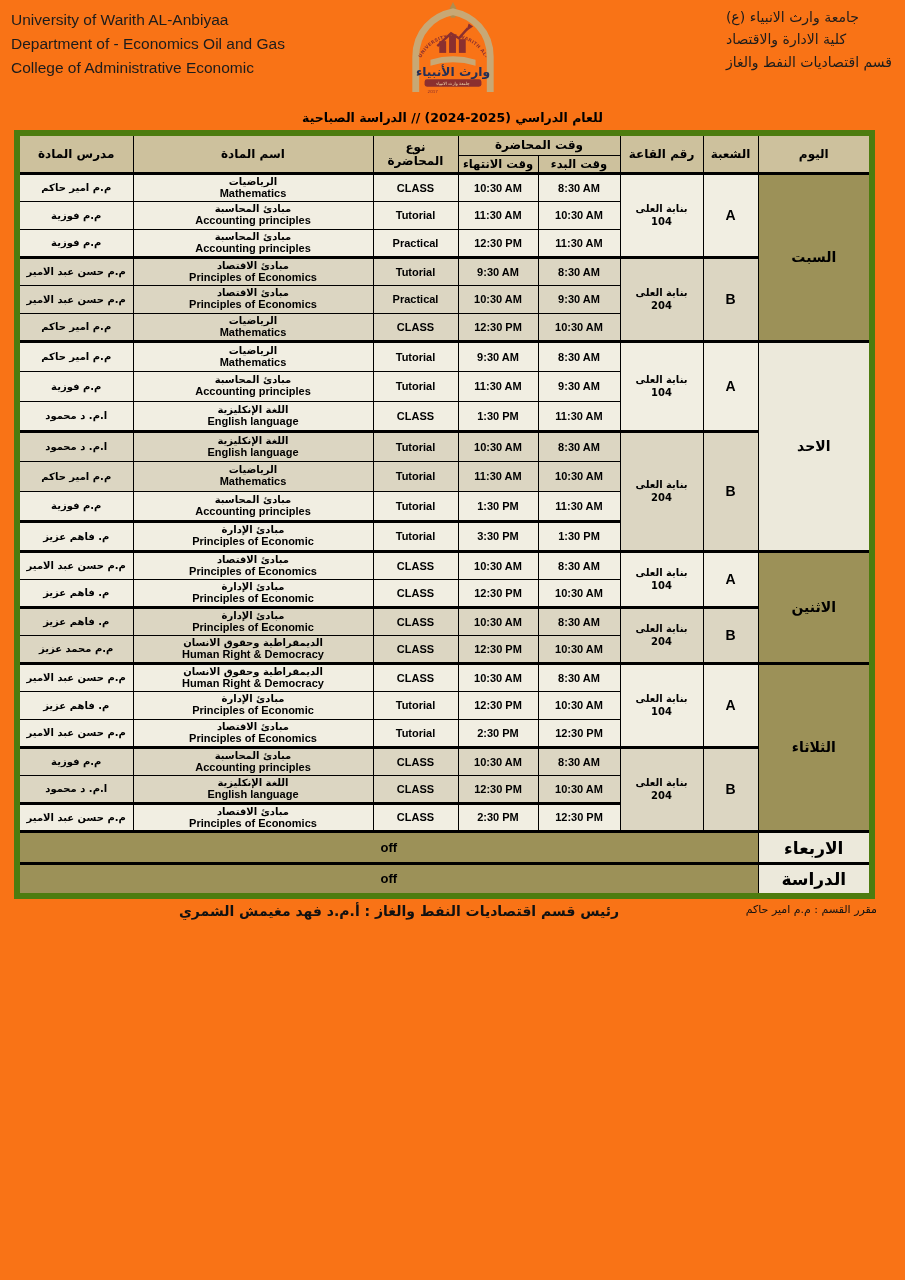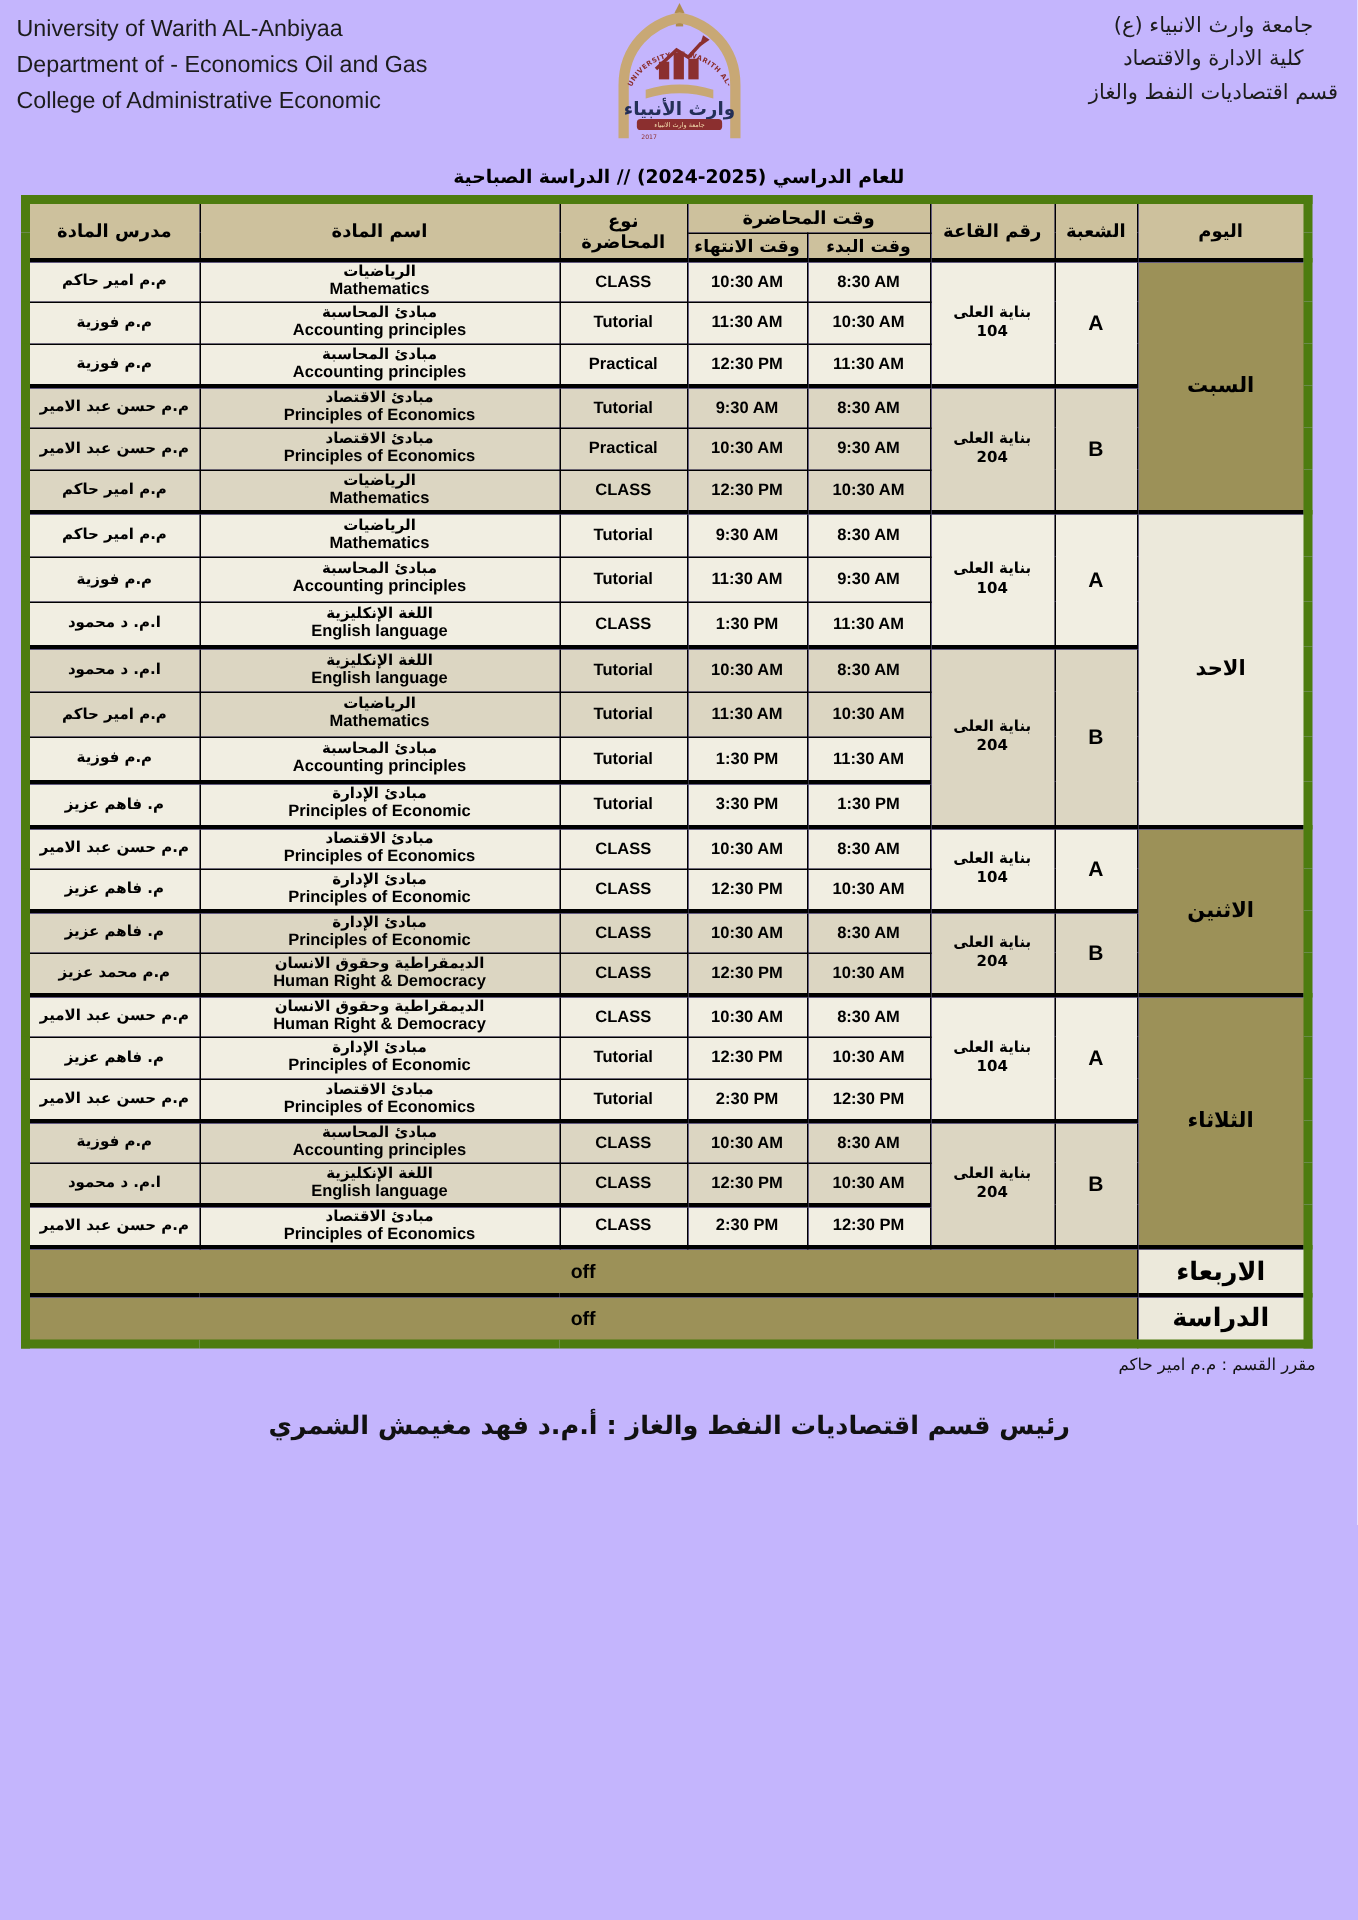--- a/index.html
+++ b/index.html
@@ -2,32 +2,32 @@
 <html><head>
 <meta charset="utf-8">
 <style>
   * { margin:0; padding:0; box-sizing:border-box; }
   html,body { background:#fff; }
   body {
     width:905px; height:1280px;
     font-family:"DejaVu Sans", sans-serif;
     color:#111;
   }
-  .page { position:relative; width:905px; height:1280px; background:#c4b5fd; overflow:hidden; }
+  .page { position:relative; width:905px; height:1280px; background:#f97316; overflow:hidden; }
 
   
   .letterhead { position:relative; padding:10px 12px 0 12px; height:100px; }
   .en-block {
     position:absolute; left:11px; top:8px;
     font-family:"Liberation Sans", sans-serif;
     font-size:15.5px; line-height:1.55; color:#1c1c1c;
   }
   .ar-block {
     position:absolute; right:13px; top:6px;
-    direction:rtl; text-align:center;
+    direction:rtl; text-align:left;
     font-size:14px; line-height:1.6; color:#1c1c1c;
   }
   .logo-wrap { position:absolute; left:50%; top:1px; transform:translateX(-50%); width:98px; height:94px; }
 
   
   .doc-title {
     margin-top:10px;
     text-align:center; direction:rtl;
     font-size:12.5px; font-weight:bold; color:#000;
   }
@@ -65,21 +65,21 @@
   td.section { font-size:14px; font-weight:bold; font-family:"Liberation Sans", sans-serif; }
   td.day-cell { font-size:14px; font-weight:bold; direction:rtl; }
   td.day-cell.off-day { font-size:17px; }
   td.off-cell { font-size:13px; font-weight:bold; font-family:"Liberation Sans", sans-serif; }
 
   
   .sign-row {
     width:891px; margin-top:4px; padding:0 14px 0 14px;
     display:flex; justify-content:space-between; align-items:flex-start;
   }
-  .sign-left  { direction:rtl; font-size:17px; font-weight:bold; margin-left:165px;margin-top:38px; }
+  .sign-left  { direction:rtl; font-size:14px; font-weight:bold; margin-left:165px; }
   .sign-right { direction:rtl; font-size:11px; font-weight:normal; }
 </style>
 </head>
 <body>
 
 <div class="page">
 
   <div class="letterhead">
     <div class="en-block">
       <div>University of Warith AL-Anbiyaa</div>

